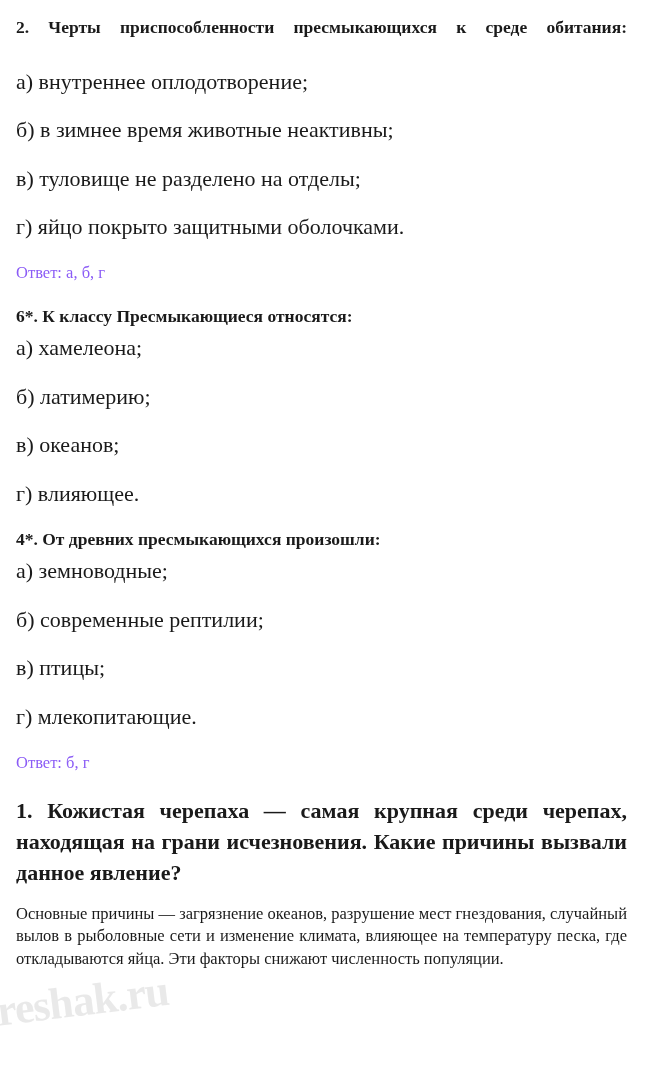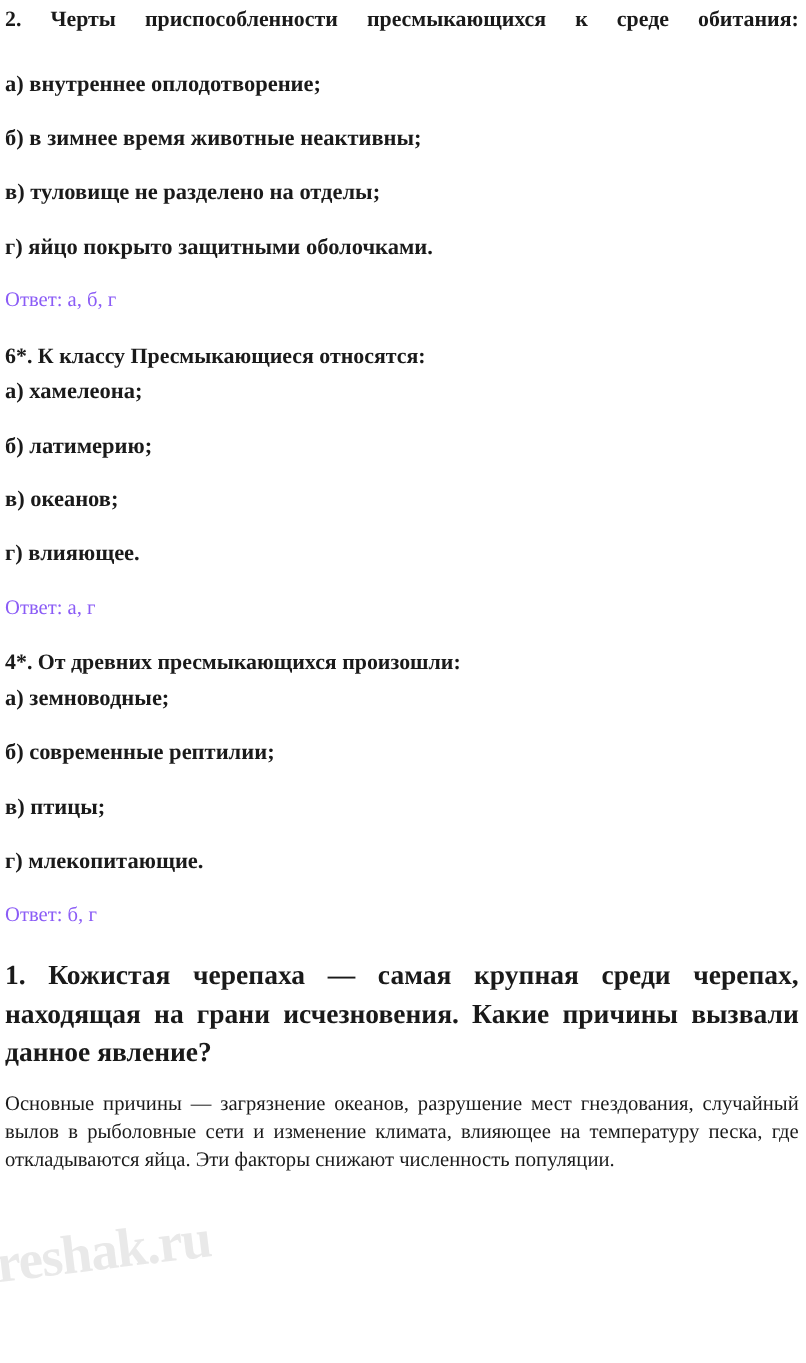--- a/index.html
+++ b/index.html
@@ -12,21 +12,21 @@
     background: #ffffff;
     font-family: "Liberation Serif", serif;
     color: #1a1a1a;
     overflow: hidden;
     position: relative;
   }
   .page {
     position: relative;
     width: 645px;
     height: 1090px;
-    padding: 0;
+    padding: 12px;
     box-sizing: border-box;
   }
   .content {
     padding: 4px 6px 0 4px;
   }
   p {
     margin: 0 0 0 0;
   }
   .q-head {
     font-weight: bold;
@@ -38,22 +38,22 @@
   }
   .q-head.justify-all {
     text-align: justify;
   }
   .q-head.justify-all::after {
     content: "";
     display: inline-block;
     width: 100%;
   }
   .opt {
-    font-weight: bold;
-    font-size: 18px;
+    font-weight: normal;
+    font-size: 22px;
     line-height: 1.30;
     margin: 0 0 20px 0;
   }
   .answer {
     font-weight: normal;
     font-size: 16.5px;
     line-height: 1.30;
     margin: 0 0 22px 0;
     color: #8b5cf6;
   }
@@ -183,21 +183,20 @@
     <p class="opt">б) в зимнее время животные неактивны;</p>
     <p class="opt">в) туловище не разделено на отделы;</p>
     <p class="opt">г) яйцо покрыто защитными оболочками.</p>
     <p class="answer">Ответ: а, б, г</p>
 
     <p class="q-head">6*. К классу Пресмыкающиеся относятся:</p>
     <p class="opt">а) хамелеона;</p>
     <p class="opt">б) латимерию;</p>
     <p class="opt">в) океанов;</p>
     <p class="opt">г) влияющее.</p>
-    <p class="answer">Ответ: а, г</p>
 
     <p class="q-head">4*. От древних пресмыкающихся произошли:</p>
     <p class="opt">а) земноводные;</p>
     <p class="opt">б) современные рептилии;</p>
     <p class="opt">в) птицы;</p>
     <p class="opt">г) млекопитающие.</p>
     <p class="answer">Ответ: б, г</p>
 
 
     <p class="discussion-q">1. Кожистая черепаха — самая крупная среди черепах, находящая на грани исчезновения. Какие причины вызвали данное явление?</p>

